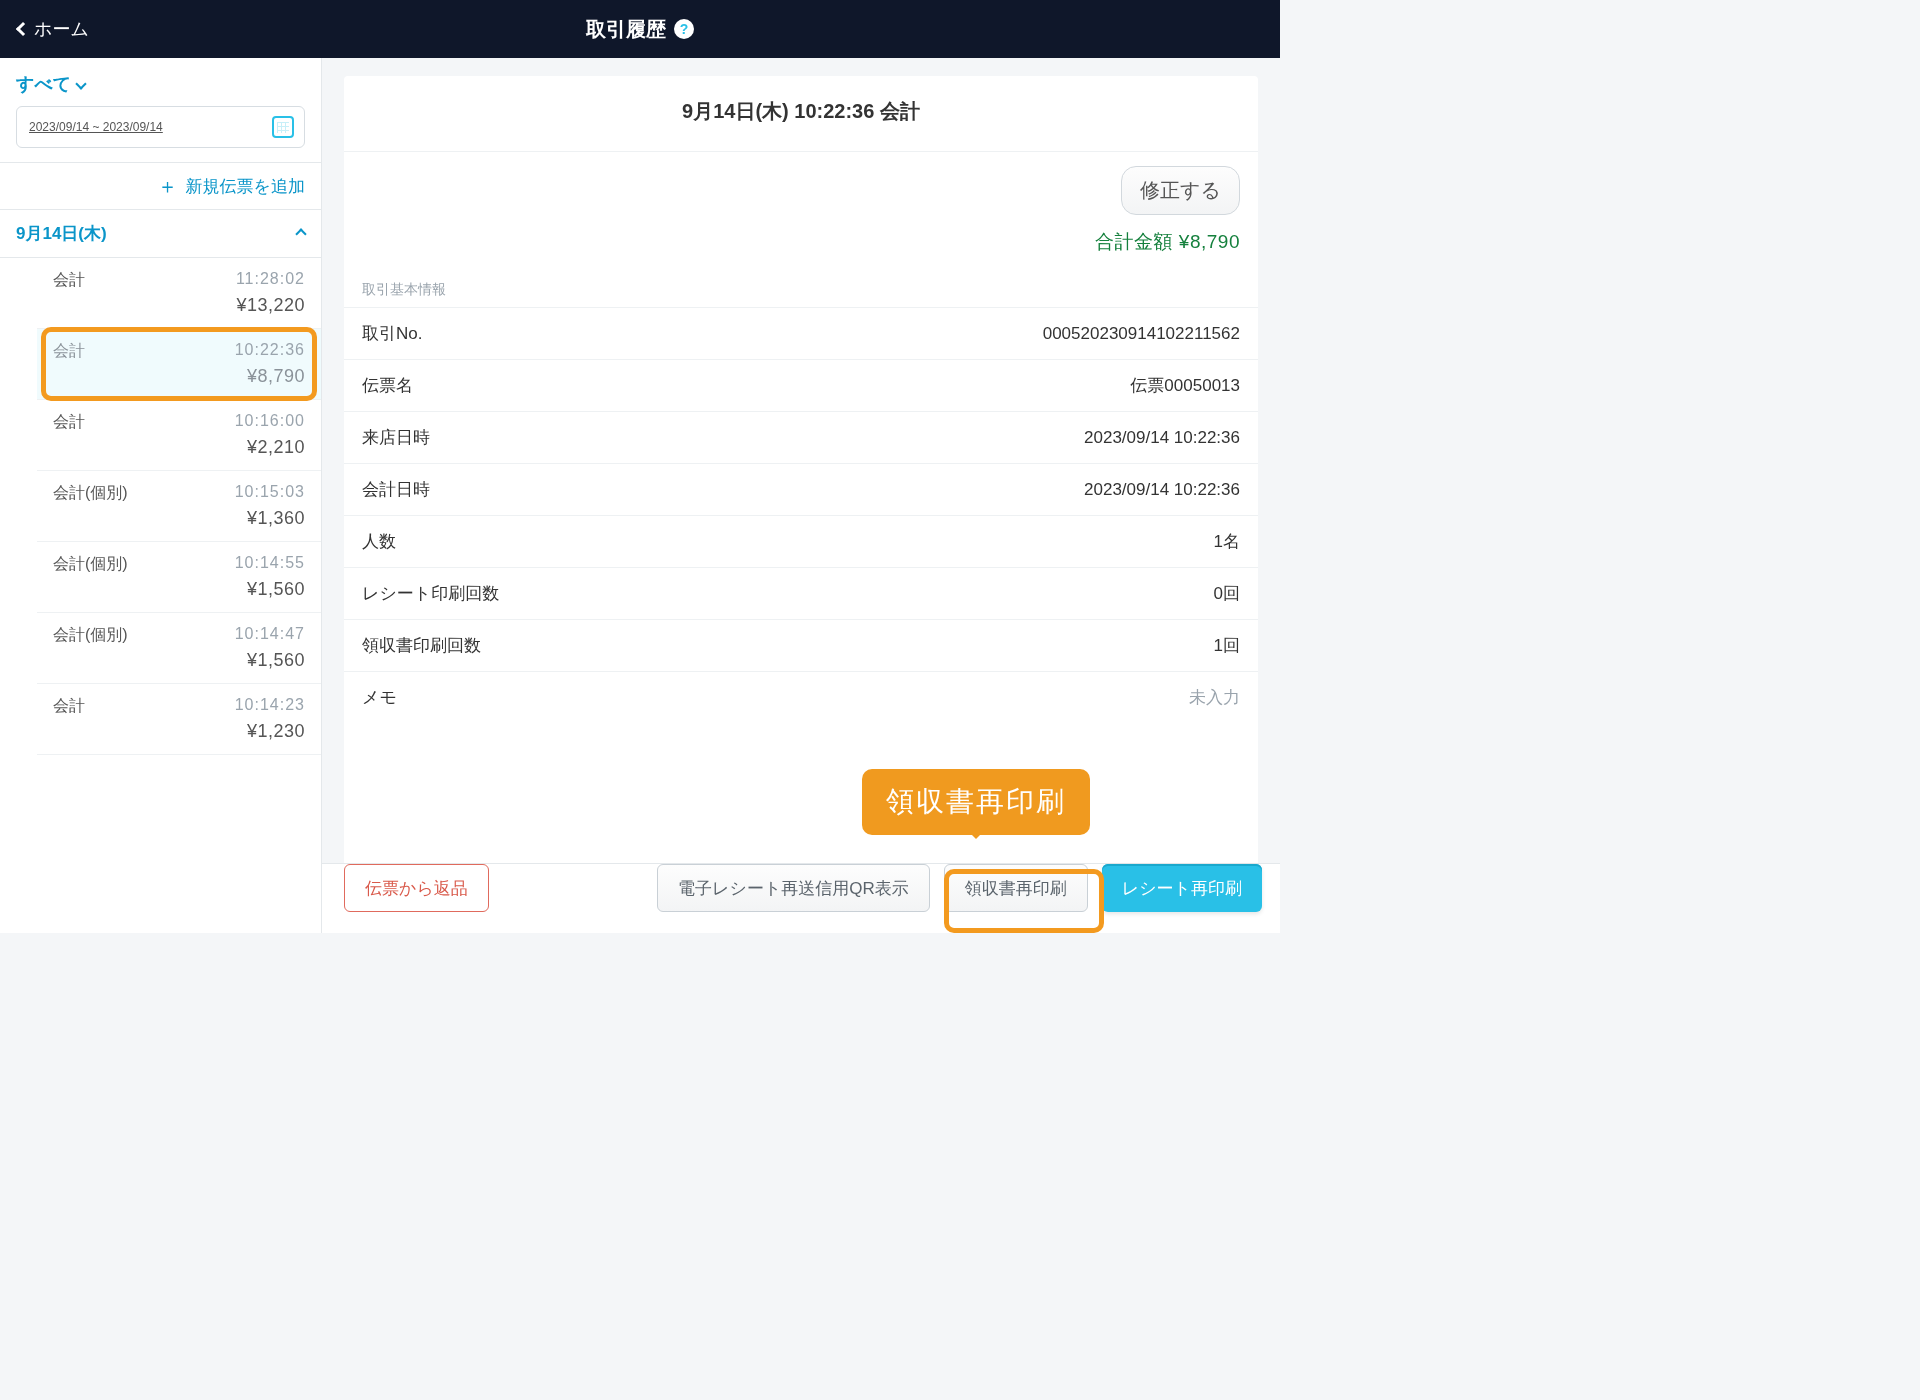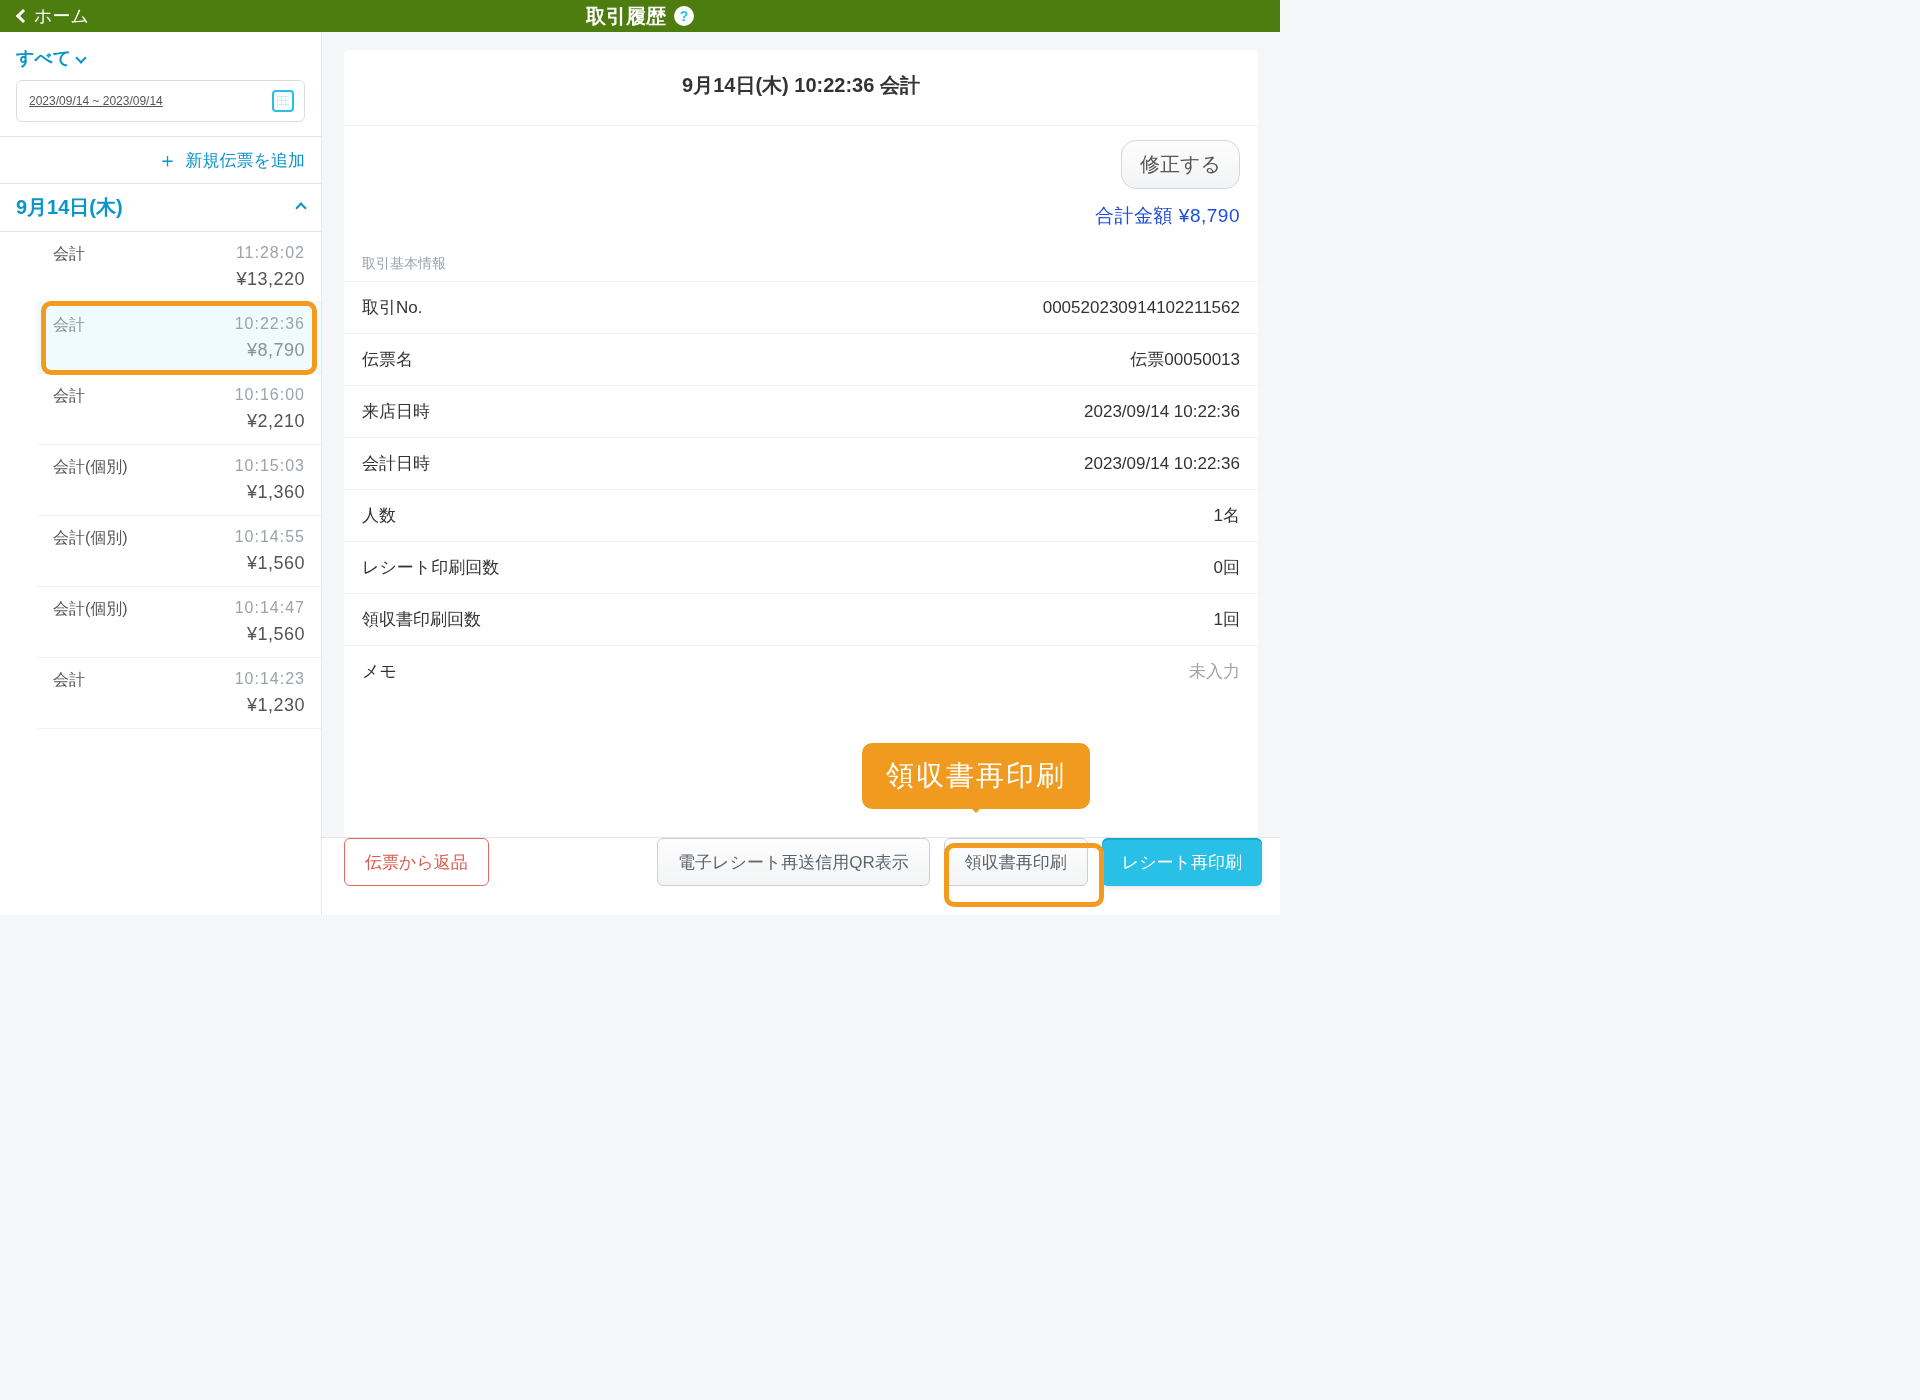--- a/index.html
+++ b/index.html
@@ -1,44 +1,44 @@
 <!DOCTYPE html>
 <html><head>
 <meta charset="utf-8">
 <style>
   * { box-sizing: border-box; margin: 0; padding: 0; }
   html, body { width: 1280px; height: 933px; font-family: -apple-system, "Hiragino Sans", sans-serif; background: #f4f6f8; color: #333; overflow: hidden; }
-  .header { height: 32px; background: #4d7c0f; display: flex; align-items: center; position: relative; }
+  .header { height: 58px; background: #0f172a; display: flex; align-items: center; position: relative; }
   .back { display: flex; align-items: center; gap: 6px; color: #fff; font-size: 18px; padding-left: 18px; cursor: pointer; }
   .title-wrap { position: absolute; left: 50%; transform: translateX(-50%); display: flex; align-items: center; gap: 8px; color: #fff; font-size: 20px; font-weight: 600; }
   .help-icon { width: 20px; height: 20px; border-radius: 50%; background: #fff; color: #29c0e7; font-size: 14px; font-weight: 700; display: flex; align-items: center; justify-content: center; }
   .body { display: flex; height: calc(100% - 50px); }
   .sidebar { width: 322px; background: #fff; border-right: 1px solid #e4e8eb; display: flex; flex-direction: column; }
   .filter-row { padding: 14px 16px 10px; display: flex; align-items: center; gap: 6px; color: #0a95c9; font-size: 18px; font-weight: 600; cursor: pointer; }
   .date-range-wrap { padding: 0 16px 14px; }
   .date-range { height: 42px; border: 1px solid #d7dde2; border-radius: 6px; display: flex; align-items: center; justify-content: space-between; padding: 0 10px 0 12px; font-size: 12px; color: #555; text-decoration: underline; }
   .cal-icon { width: 22px; height: 22px; border: 2px solid #29c0e7; border-radius: 4px; position: relative; }
   .cal-icon::before { content:""; position:absolute; top:4px; left:3px; right:3px; bottom:3px; background: repeating-linear-gradient(#29c0e7 0 1px, transparent 1px 4px), repeating-linear-gradient(90deg,#29c0e7 0 1px, transparent 1px 4px); opacity:.25; }
   .add-slip { height: 48px; border-top: 1px solid #e4e8eb; border-bottom: 1px solid #e4e8eb; display: flex; align-items: center; justify-content: flex-end; padding-right: 16px; gap: 8px; color: #0a95c9; font-size: 17px; cursor: pointer; }
   .plus { font-size: 20px; font-weight: 300; }
-  .date-header { height: 48px; display: flex; align-items: center; justify-content: space-between; padding: 0 16px; color: #0a95c9; font-size: 20px; font-weight: 600; border-bottom: 1px solid #e4e8eb; cursor: pointer; }
+  .date-header { height: 48px; display: flex; align-items: center; justify-content: space-between; padding: 0 16px; color: #0a95c9; font-size: 17px; font-weight: 600; border-bottom: 1px solid #e4e8eb; cursor: pointer; }
   .tx-list { flex: 1; overflow: hidden; margin-left: 37px; }
   .tx-item { padding: 12px 16px; border-bottom: 1px solid #eef1f3; cursor: pointer; }
   .tx-item .row1 { display: flex; justify-content: space-between; font-size: 16px; color: #555; }
   .tx-item .row1 .time { color: #9aa4ad; letter-spacing: 1px; }
   .tx-item .amount { text-align: right; font-size: 18px; color: #555; margin-top: 4px; letter-spacing: .5px; }
   .tx-item.selected { background: #f0fbfd; position: relative; }
   .tx-item.selected .row1, .tx-item.selected .amount { color: #8a9299; }
   .sel-ring { position: absolute; inset: -2px 4px -2px 4px; border: 5px solid #f39a1f; border-radius: 10px; pointer-events: none; }
   .main { flex: 1; position: relative; }
   .detail { background: #fff; margin: 18px 22px 0 22px; border-radius: 4px; height: calc(100% - 18px); overflow: hidden; position: relative; }
   .detail-title { text-align: center; font-size: 20px; font-weight: 600; padding: 22px 0 26px; color: #333; border-bottom: 1px solid #eef1f3; }
   .edit-row { display: flex; justify-content: flex-end; padding: 14px 18px 10px; }
   .edit-btn { background: linear-gradient(#fdfdfd,#f3f4f5); border: 1px solid #d2d8dd; border-radius: 15px; padding: 10px 18px; font-size: 20px; color: #555; cursor: pointer; }
-  .total-row { text-align: right; font-size: 19px; color: #1d4ed8; padding: 4px 18px 18px; letter-spacing: .5px; }
+  .total-row { text-align: right; font-size: 19px; color: #15803d; padding: 4px 18px 18px; letter-spacing: .5px; }
   .section-label { font-size: 14px; color: #9aa4ad; padding: 8px 18px; }
   .info-row { display: flex; justify-content: space-between; align-items: center; padding: 14px 18px; border-top: 1px solid #eef1f3; font-size: 17px; }
   .info-row .k { color: #333; }
   .info-row .v { color: #333; }
   .link-v { color: #0a95c9; cursor: pointer; }
   .bottom-bar { position: absolute; left: 0; right: 0; bottom: 0; height: 78px; background: #fff; border-top: 1px solid #e4e8eb; display: flex; align-items: flex-start; justify-content: flex-end; gap: 14px; padding: 0 18px; }
   .btn { height: 48px; border-radius: 6px; font-size: 17px; padding: 0 20px; cursor: pointer; display: flex; align-items: center; }
   .btn-outline-red { border: 1px solid #e06a5d; color: #d9594a; background: #fff; margin-right: auto; margin-left: 4px; }
   .btn-outline-gray { border: 1px solid #c9d0d6; color: #5b646c; background: linear-gradient(#fdfdfd,#f3f4f5); }
   .btn-blue { background: #29c0e7; color: #fff; border: none; font-weight: 500; box-shadow: 0 2px 0 #1aa8cd inset, 0 2px 4px rgba(0,0,0,.1); }

